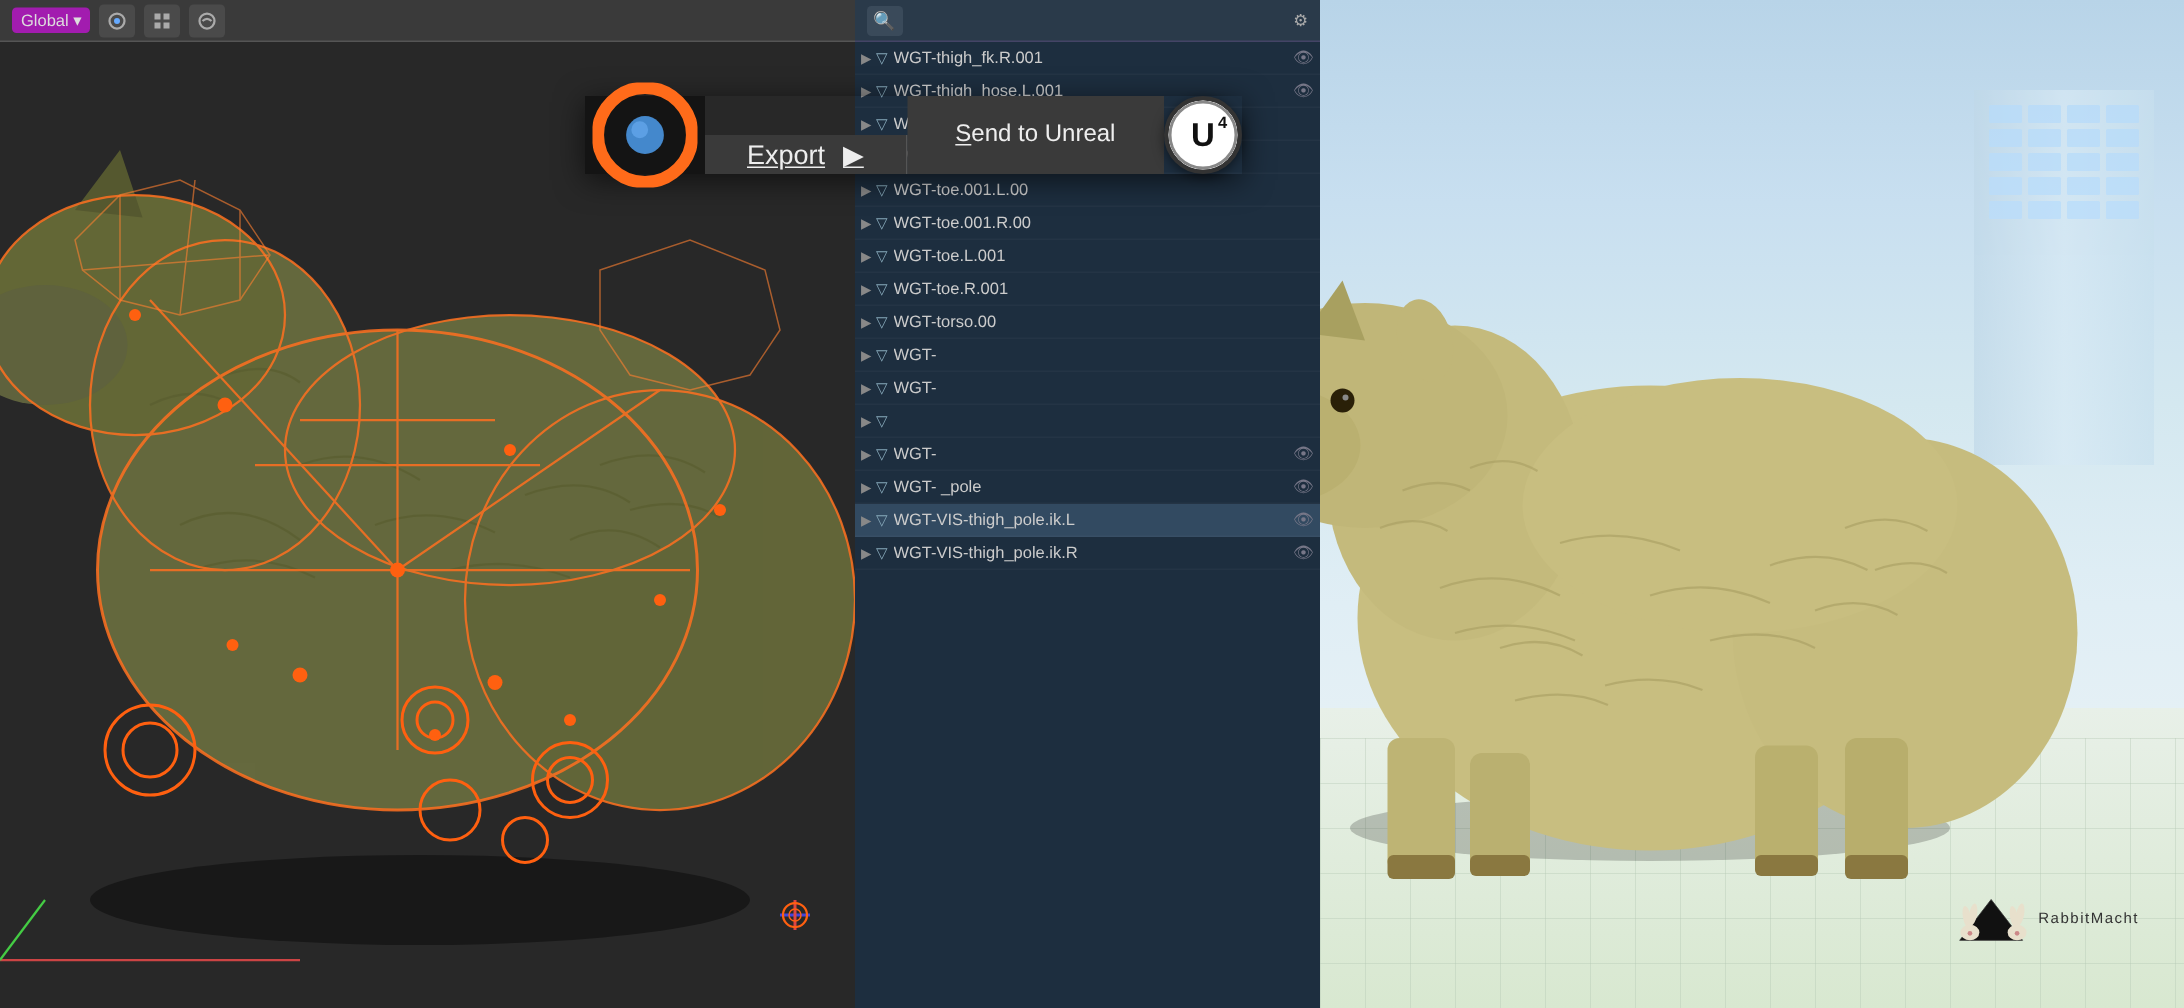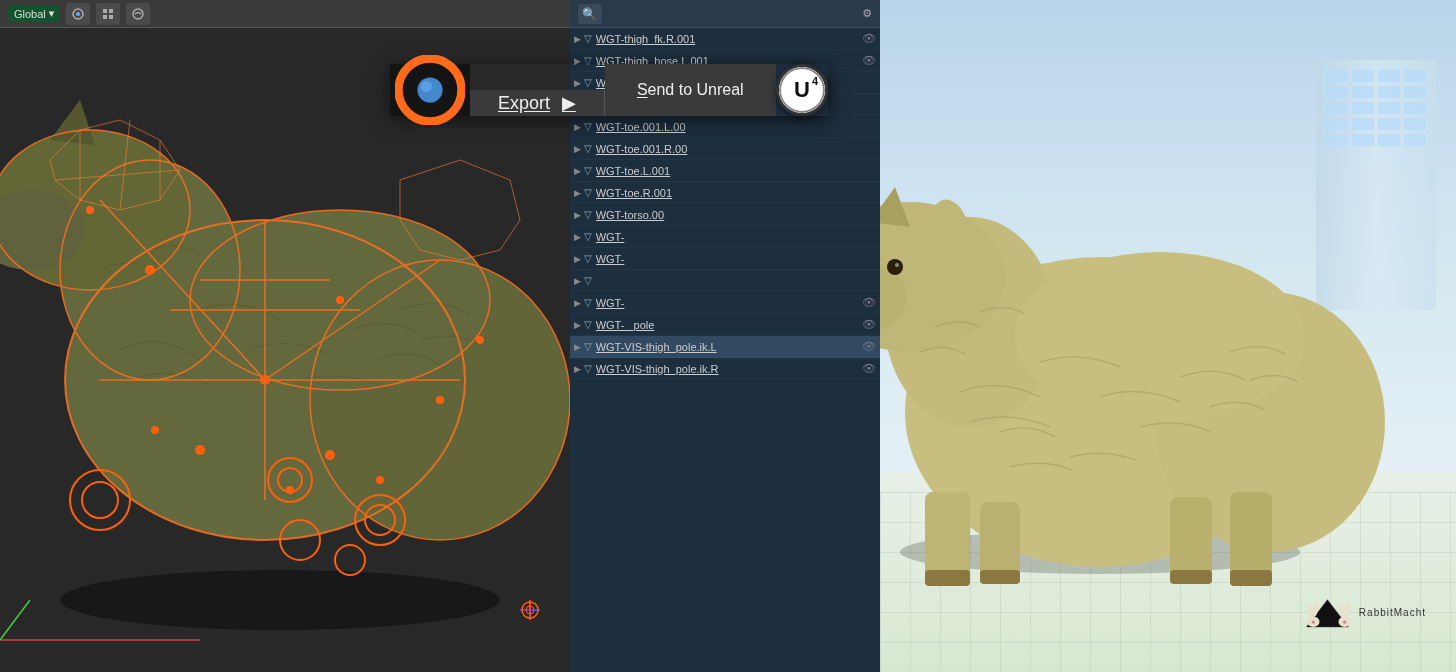--- a/index.html
+++ b/index.html
@@ -47,21 +47,21 @@
       padding: 0 8px;
       gap: 6px;
       border-bottom: 1px solid #555;
       z-index: 10;
     }
 
     .toolbar-dropdown {
       display: flex;
       align-items: center;
       gap: 3px;
-      background: #14532d;
+      background: #a21caf;
       padding: 2px 6px;
       border-radius: 3px;
       font-size: 11px;
       color: #ddd;
     }
 
     .toolbar-icon-btn {
       width: 24px; height: 22px;
       background: #4a4a4a;
       border-radius: 3px;
@@ -127,21 +127,20 @@
       color: #8ab;
       margin-right: 4px;
       font-size: 10px;
     }
 
     .item-label {
       flex: 1;
       white-space: nowrap;
       overflow: hidden;
       text-overflow: ellipsis;
-      text-decoration: underline;
     }
 
     .item-eye {
       color: #778;
       font-size: 11px;
       margin-left: 4px;
     }
 
     
     .menu-bar {

